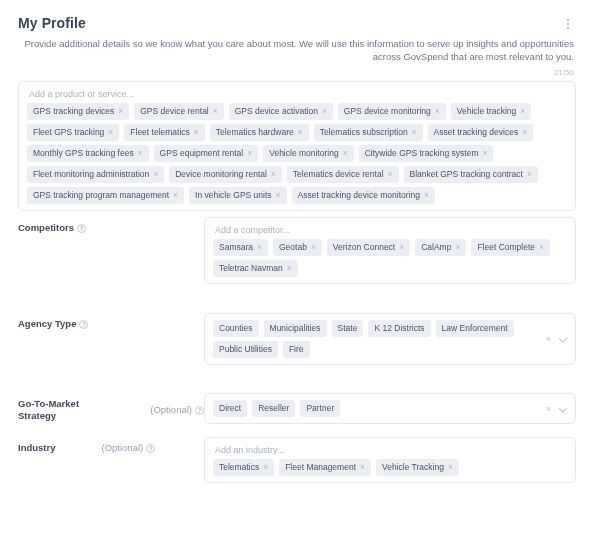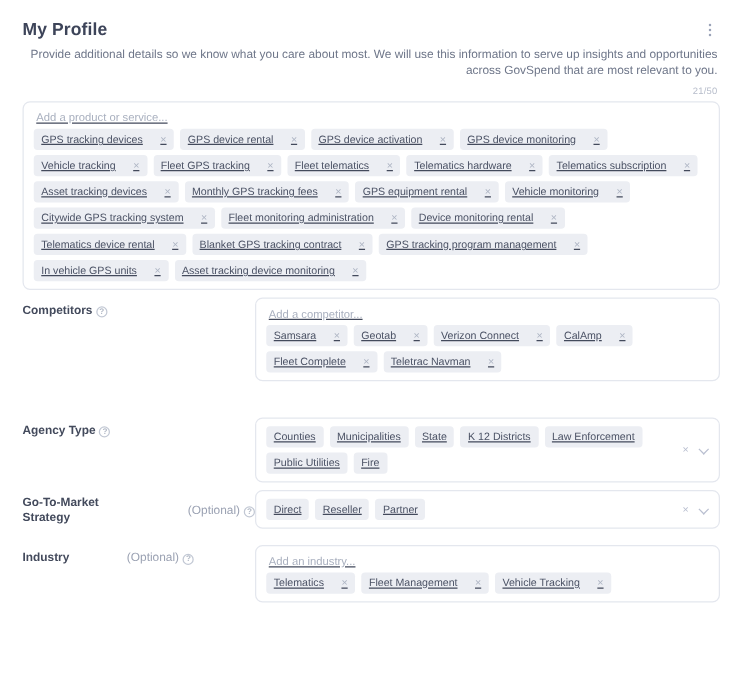--- a/index.html
+++ b/index.html
@@ -47,30 +47,30 @@
     width: 9px; height: 9px; flex: 0 0 auto; display: inline-block;
     border: 1px solid #c2c8d4; border-radius: 50%;
     font-size: 6.5px; line-height: 7px; text-align: center;
     color: #b3bac7; font-weight: 700; cursor: pointer;
   }
 
   .field-control { flex: 1 1 auto; min-width: 0; }
 
   .tag-box {
     border: 1px solid #e4e7ee; border-radius: 6px; background: #fff;
-    padding: 6px 8px 6px 8px; position: relative; text-decoration: underline;
+    padding: 6px 8px 6px 8px; position: relative;
   }
   .tag-box.with-actions { padding-right: 46px; }
   .placeholder { font-size: 9px; color: #a9b0bf; padding: 1px 2px 4px 2px; }
 
   .tags { display: flex; flex-wrap: wrap; gap: 4px 5px; }
   .tag {
     background: #eceef3; border-radius: 3px;
     padding: 3px 6px; font-size: 8.5px; color: #4b5265;
-    display: inline-flex; align-items: center; gap: 14px;
+    display: inline-flex; align-items: center; gap: 4px;
     line-height: 11px; white-space: nowrap; cursor: default;
   }
   .tag-x { color: #aeb5c4; font-size: 8.5px; cursor: pointer; line-height: 9px; }
 
   .box-actions {
     position: absolute; right: 8px; top: 50%; transform: translateY(-50%);
     display: flex; align-items: center; gap: 9px;
   }
   .act { color: #b9bfd0; font-size: 8.5px; cursor: pointer; line-height: 9px; }
   .chev { width: 7px; height: 7px; position: relative; cursor: pointer; }
@@ -262,21 +262,21 @@
             </span>
         </div>
         <div class="box-actions">
           <span class="act">×</span>
           <span class="chev"></span>
         </div>
       </div>
     </div>
   </div>
 
-  <div class="field-row" style="margin-top:6px">
+  <div class="field-row" style="margin-top:28px">
     <div class="field-label">
       <span>Go-To-Market Strategy</span>
       <span class="optional">(Optional)</span>
       <span class="help-icon">?</span>
     </div>
     <div class="field-control">
       <div class="tag-box with-actions">
         <div class="tags">
           <span class="tag">
               <span>Direct</span>

